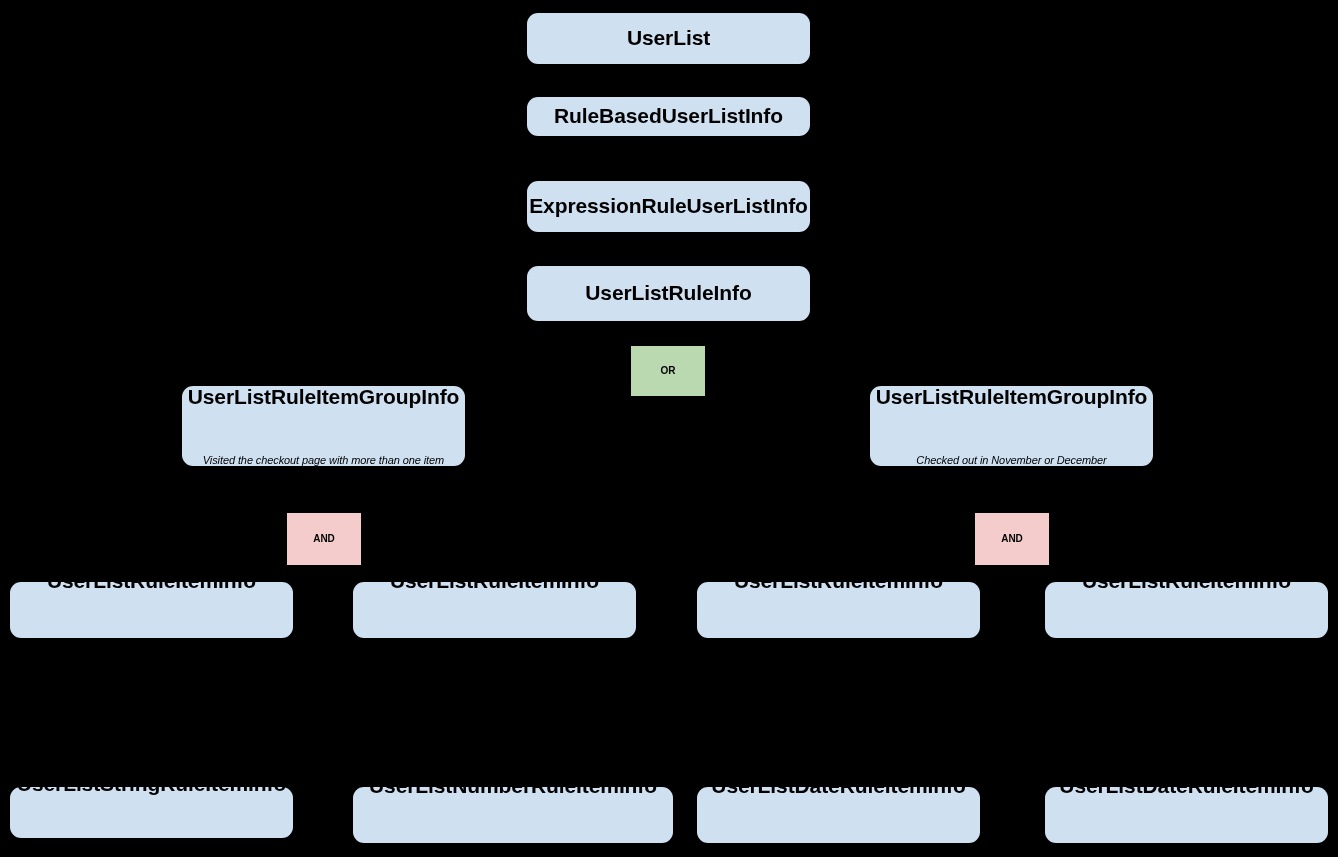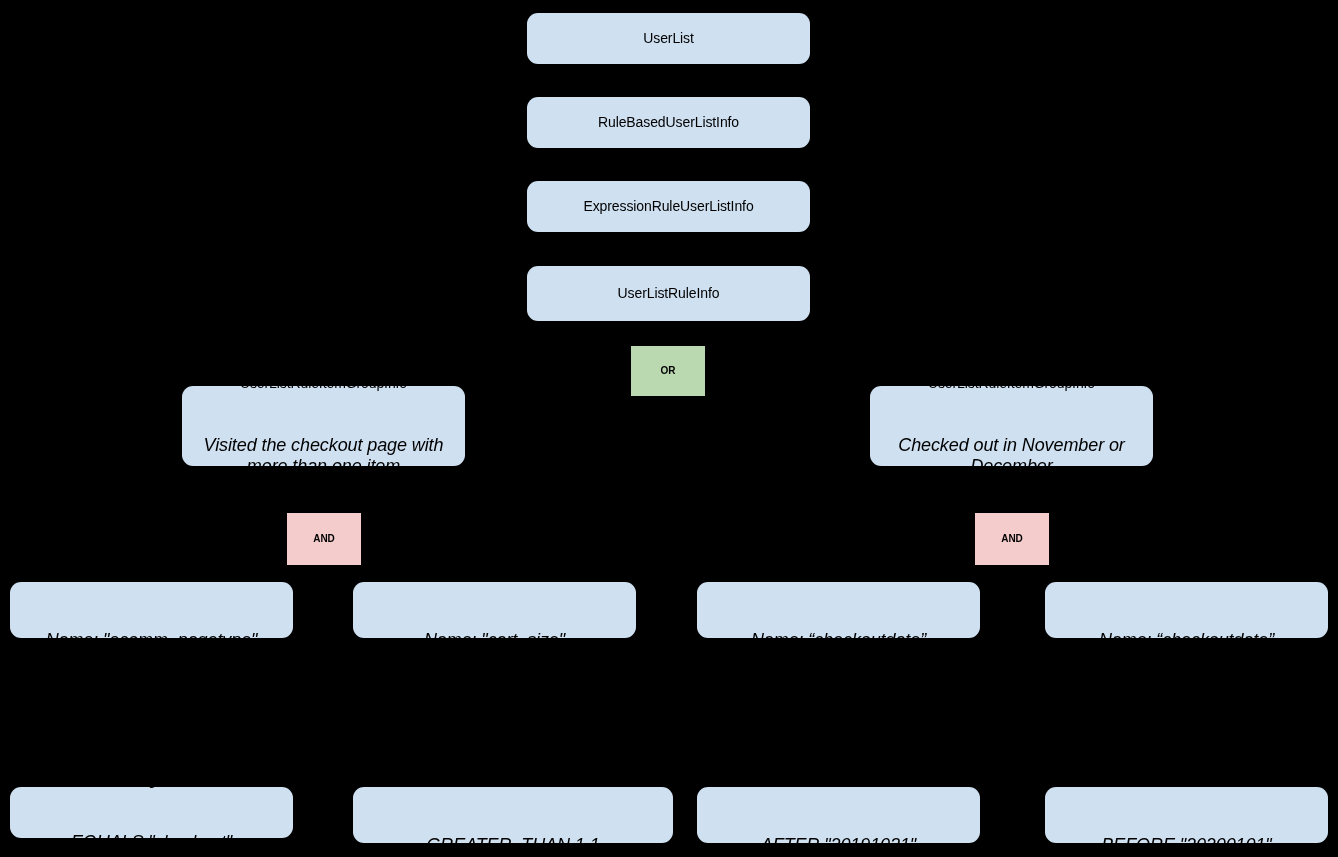--- a/index.html
+++ b/index.html
@@ -30,28 +30,28 @@
     line-height: 1.18;
     z-index: 3;
   }
 
   
   .entity {
     background: #cfe0f1;
     border-radius: 11px;
   }
   .entity .title {
-    font-weight: normal;
-    font-size: 14px;
+    font-weight: bold;
+    font-size: 21px;
     letter-spacing: -0.1px;
     white-space: nowrap;
   }
   .entity .subtitle {
     font-style: italic;
-    font-size: 18px;
+    font-size: 11px;
     letter-spacing: -0.1px;
     margin-top: 44px;
   }
   .entity.narrow .subtitle {
     white-space: nowrap;
   }
 
   
   .op {
     border-radius: 0;
@@ -109,21 +109,21 @@
       <polygon points="489,781 501,781 495,793"></polygon>
       <polygon points="832,781 844,781 838,793"></polygon>
       <polygon points="1180,781 1192,781 1186,793"></polygon>
     </g>
   </svg>
 
   <div class="node entity narrow" style="left:527px; top:13px; width:283px; height:51px;">
     <div class="title">UserList</div>
   </div>
 
-  <div class="node entity narrow" style="left:527px; top:97px; width:283px; height:51px;">
+  <div class="node entity narrow" style="left:527px; top:97px; width:283px; height:39px;">
     <div class="title">RuleBasedUserListInfo</div>
   </div>
 
   <div class="node entity narrow" style="left:527px; top:181px; width:283px; height:51px;">
     <div class="title">ExpressionRuleUserListInfo</div>
   </div>
 
   <div class="node entity narrow" style="left:527px; top:266px; width:283px; height:55px;">
     <div class="title">UserListRuleInfo</div>
   </div>

